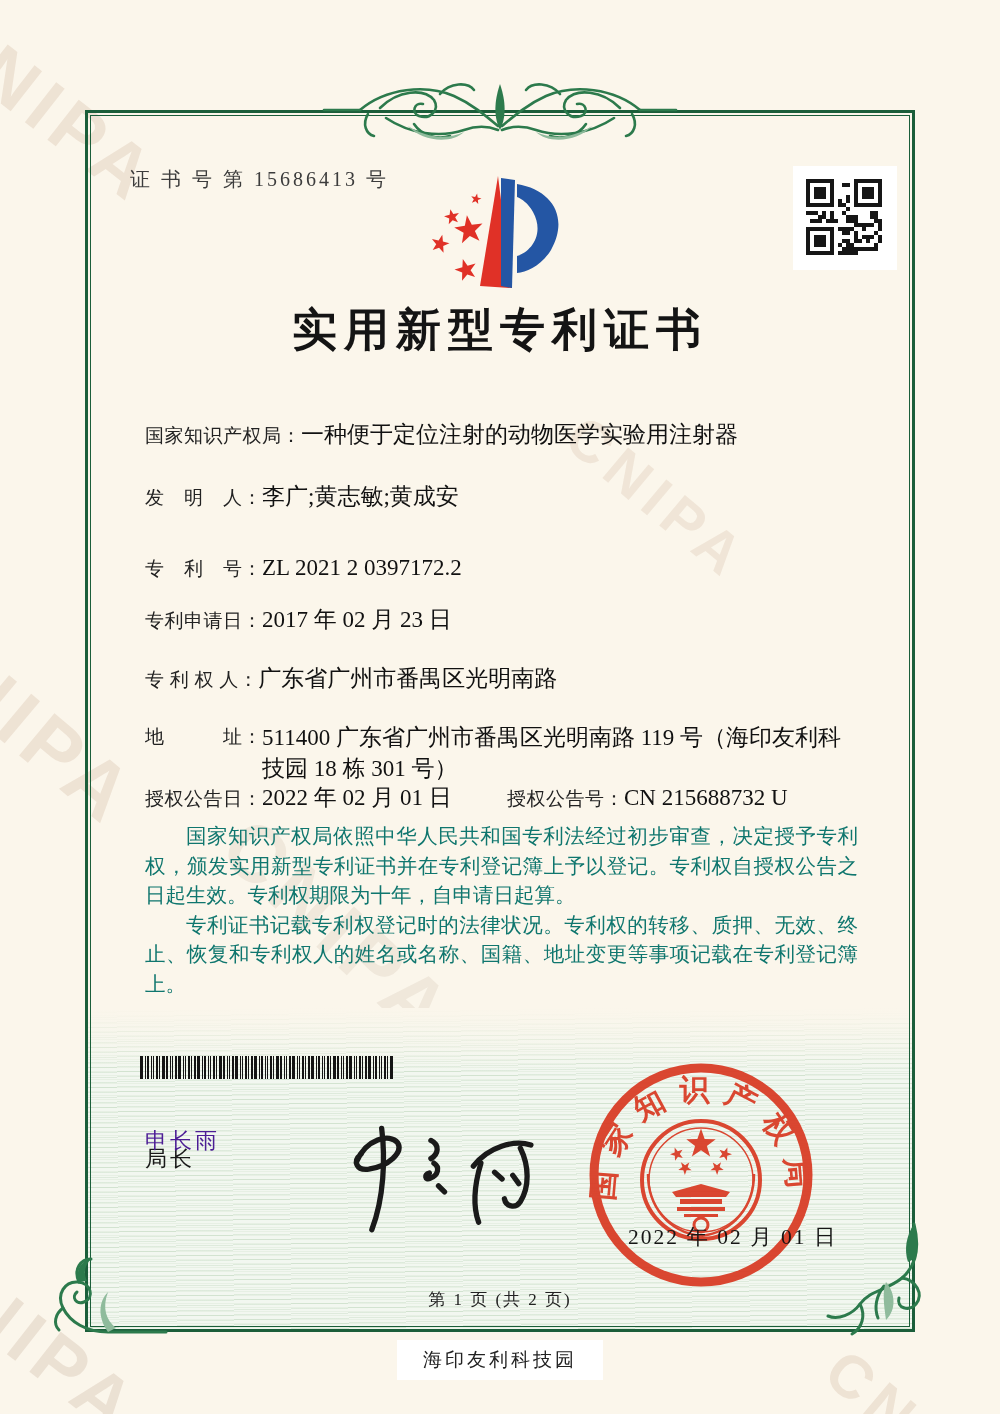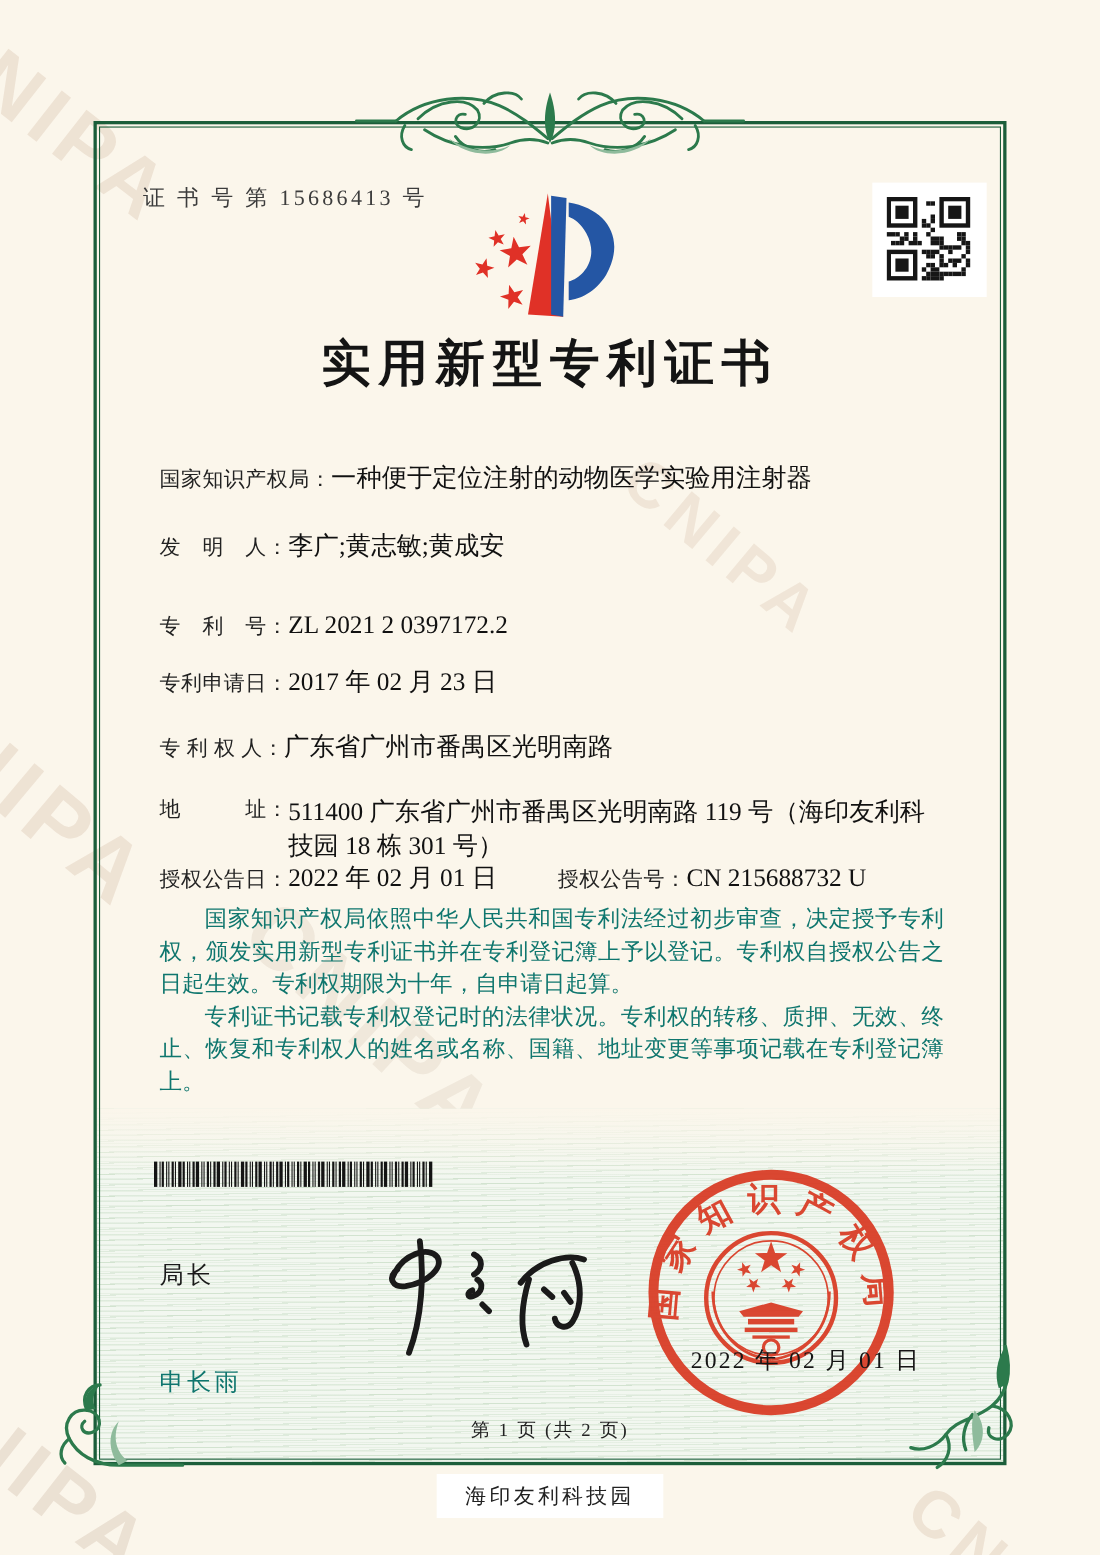--- a/index.html
+++ b/index.html
@@ -70,21 +70,21 @@
   .body-text{
     position:absolute;left:145px;top:822px;width:713px;z-index:4;
     font-size:20.5px;line-height:29.5px;text-align:justify;color:#0f766e;
   }
   .body-text p{margin:0;text-indent:2em;}
   
   .barcode{position:absolute;left:140px;top:1056px;height:23px;display:flex;align-items:stretch;z-index:4;}
   .barcode .b{background:#141414;}
   .barcode .g{background:transparent;}
   .sig-title{position:absolute;left:145px;top:1144px;font-size:22px;letter-spacing:3px;z-index:5;color:#1a1a1a;}
-  .sig-name{position:absolute;left:145px;top:1242px;font-size:22px;letter-spacing:3px;z-index:5;color:#0f766e;}
+  .sig-name{position:absolute;left:145px;top:1126px;font-size:22px;letter-spacing:3px;z-index:5;color:#4c1d95;}
   .signature{position:absolute;left:290px;top:1098px;z-index:5;}
   .seal{position:absolute;left:584px;top:1058px;z-index:5;opacity:.93;}
   .seal-date{
     position:absolute;left:628px;top:1222px;z-index:6;font-size:21.5px;
     letter-spacing:2px;color:#151515;white-space:nowrap;
   }
   .page-no{position:absolute;left:0;width:1000px;top:1288px;text-align:center;font-size:17px;letter-spacing:2px;z-index:4;color:#222;}
   .foot-note{
     position:absolute;left:50%;transform:translateX(-50%);top:1340px;z-index:4;
     background:#fff;padding:7px 26px;font-size:19px;letter-spacing:3px;color:#222;white-space:nowrap;

